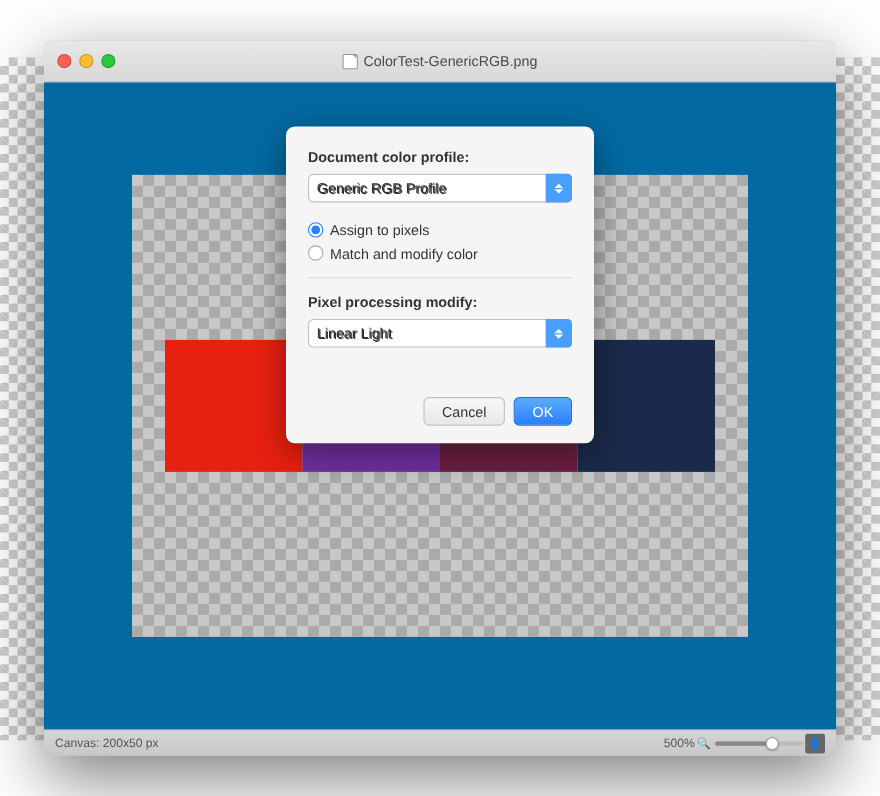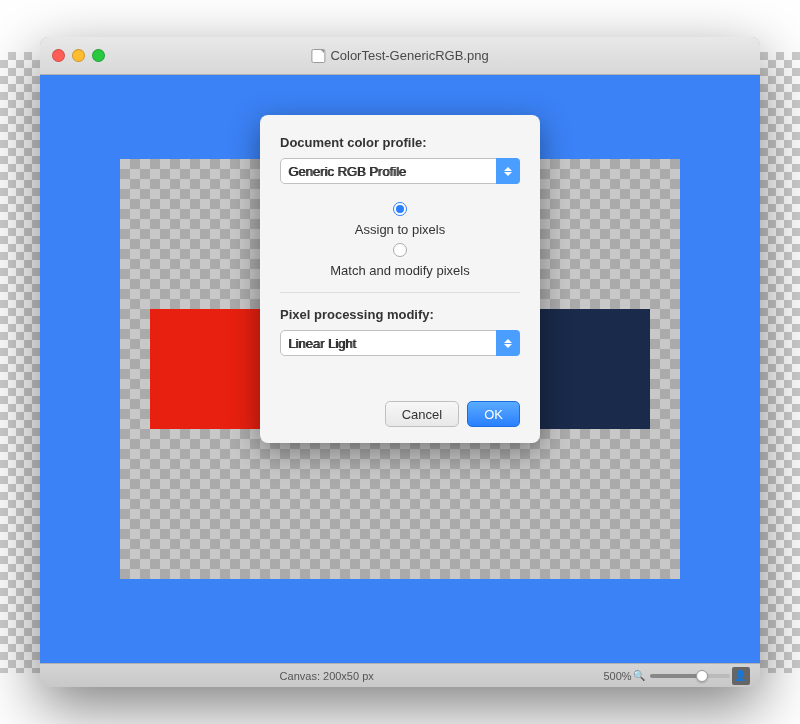--- a/index.html
+++ b/index.html
@@ -97,21 +97,21 @@
       position: absolute;
       top: 0; right: 0;
       width: 4px; height: 4px;
       background: #999;
       clip-path: polygon(0 0, 100% 100%, 100% 0);
     }
 
     
     .canvas-area {
       flex: 1;
-      background: #3b82f6;
+      background: #0369a1;
       position: relative;
       display: flex;
       align-items: center;
       justify-content: center;
       overflow: hidden;
     }
 
     
     .canvas-content {
       width: 560px;
@@ -218,27 +218,25 @@
       border-right: 4px solid transparent;
       border-top: 4px solid white;
     }
 
     .radio-group {
       margin-bottom: 14px;
     }
 
     .radio-option {
       display: flex;
-      align-items: center;
       gap: 6px;
       margin-bottom: 6px;
       font-size: 13px;
       color: #333;
       cursor: pointer;
-      flex-direction: column;
     }
 
     .radio-circle {
       width: 14px;
       height: 14px;
       border-radius: 50%;
       border: 1px solid #aaa;
       background: #fff;
       display: flex;
       align-items: center;
@@ -300,21 +298,20 @@
     .status-bar {
       height: 24px;
       background: linear-gradient(to bottom, #d5d5d5, #c8c8c8);
       border-top: 1px solid #b0b0b0;
       border-radius: 0 0 8px 8px;
       display: flex;
       align-items: center;
       padding: 0 10px;
       font-size: 11px;
       color: #555;
-      text-align: center;
     }
 
     .status-left {
       flex: 1;
     }
 
     .status-right {
       display: flex;
       align-items: center;
       gap: 2px;
@@ -422,21 +419,21 @@
           </div>
 
           <div class="radio-group">
             <label class="radio-option">
               <div class="radio-circle selected">
               </div>
               <span>Assign to pixels</span>
             </label>
             <label class="radio-option">
               <div class="radio-circle"></div>
-              <span>Match and modify pixels</span>
+              <span>Match and modify color</span>
             </label>
           </div>
 
           <div class="divider"></div>
 
           <div class="dialog-label">Pixel processing modify:</div>
 
           <div class="select-wrapper">
             <select class="select-field">
               <option>Linear Light</option>

